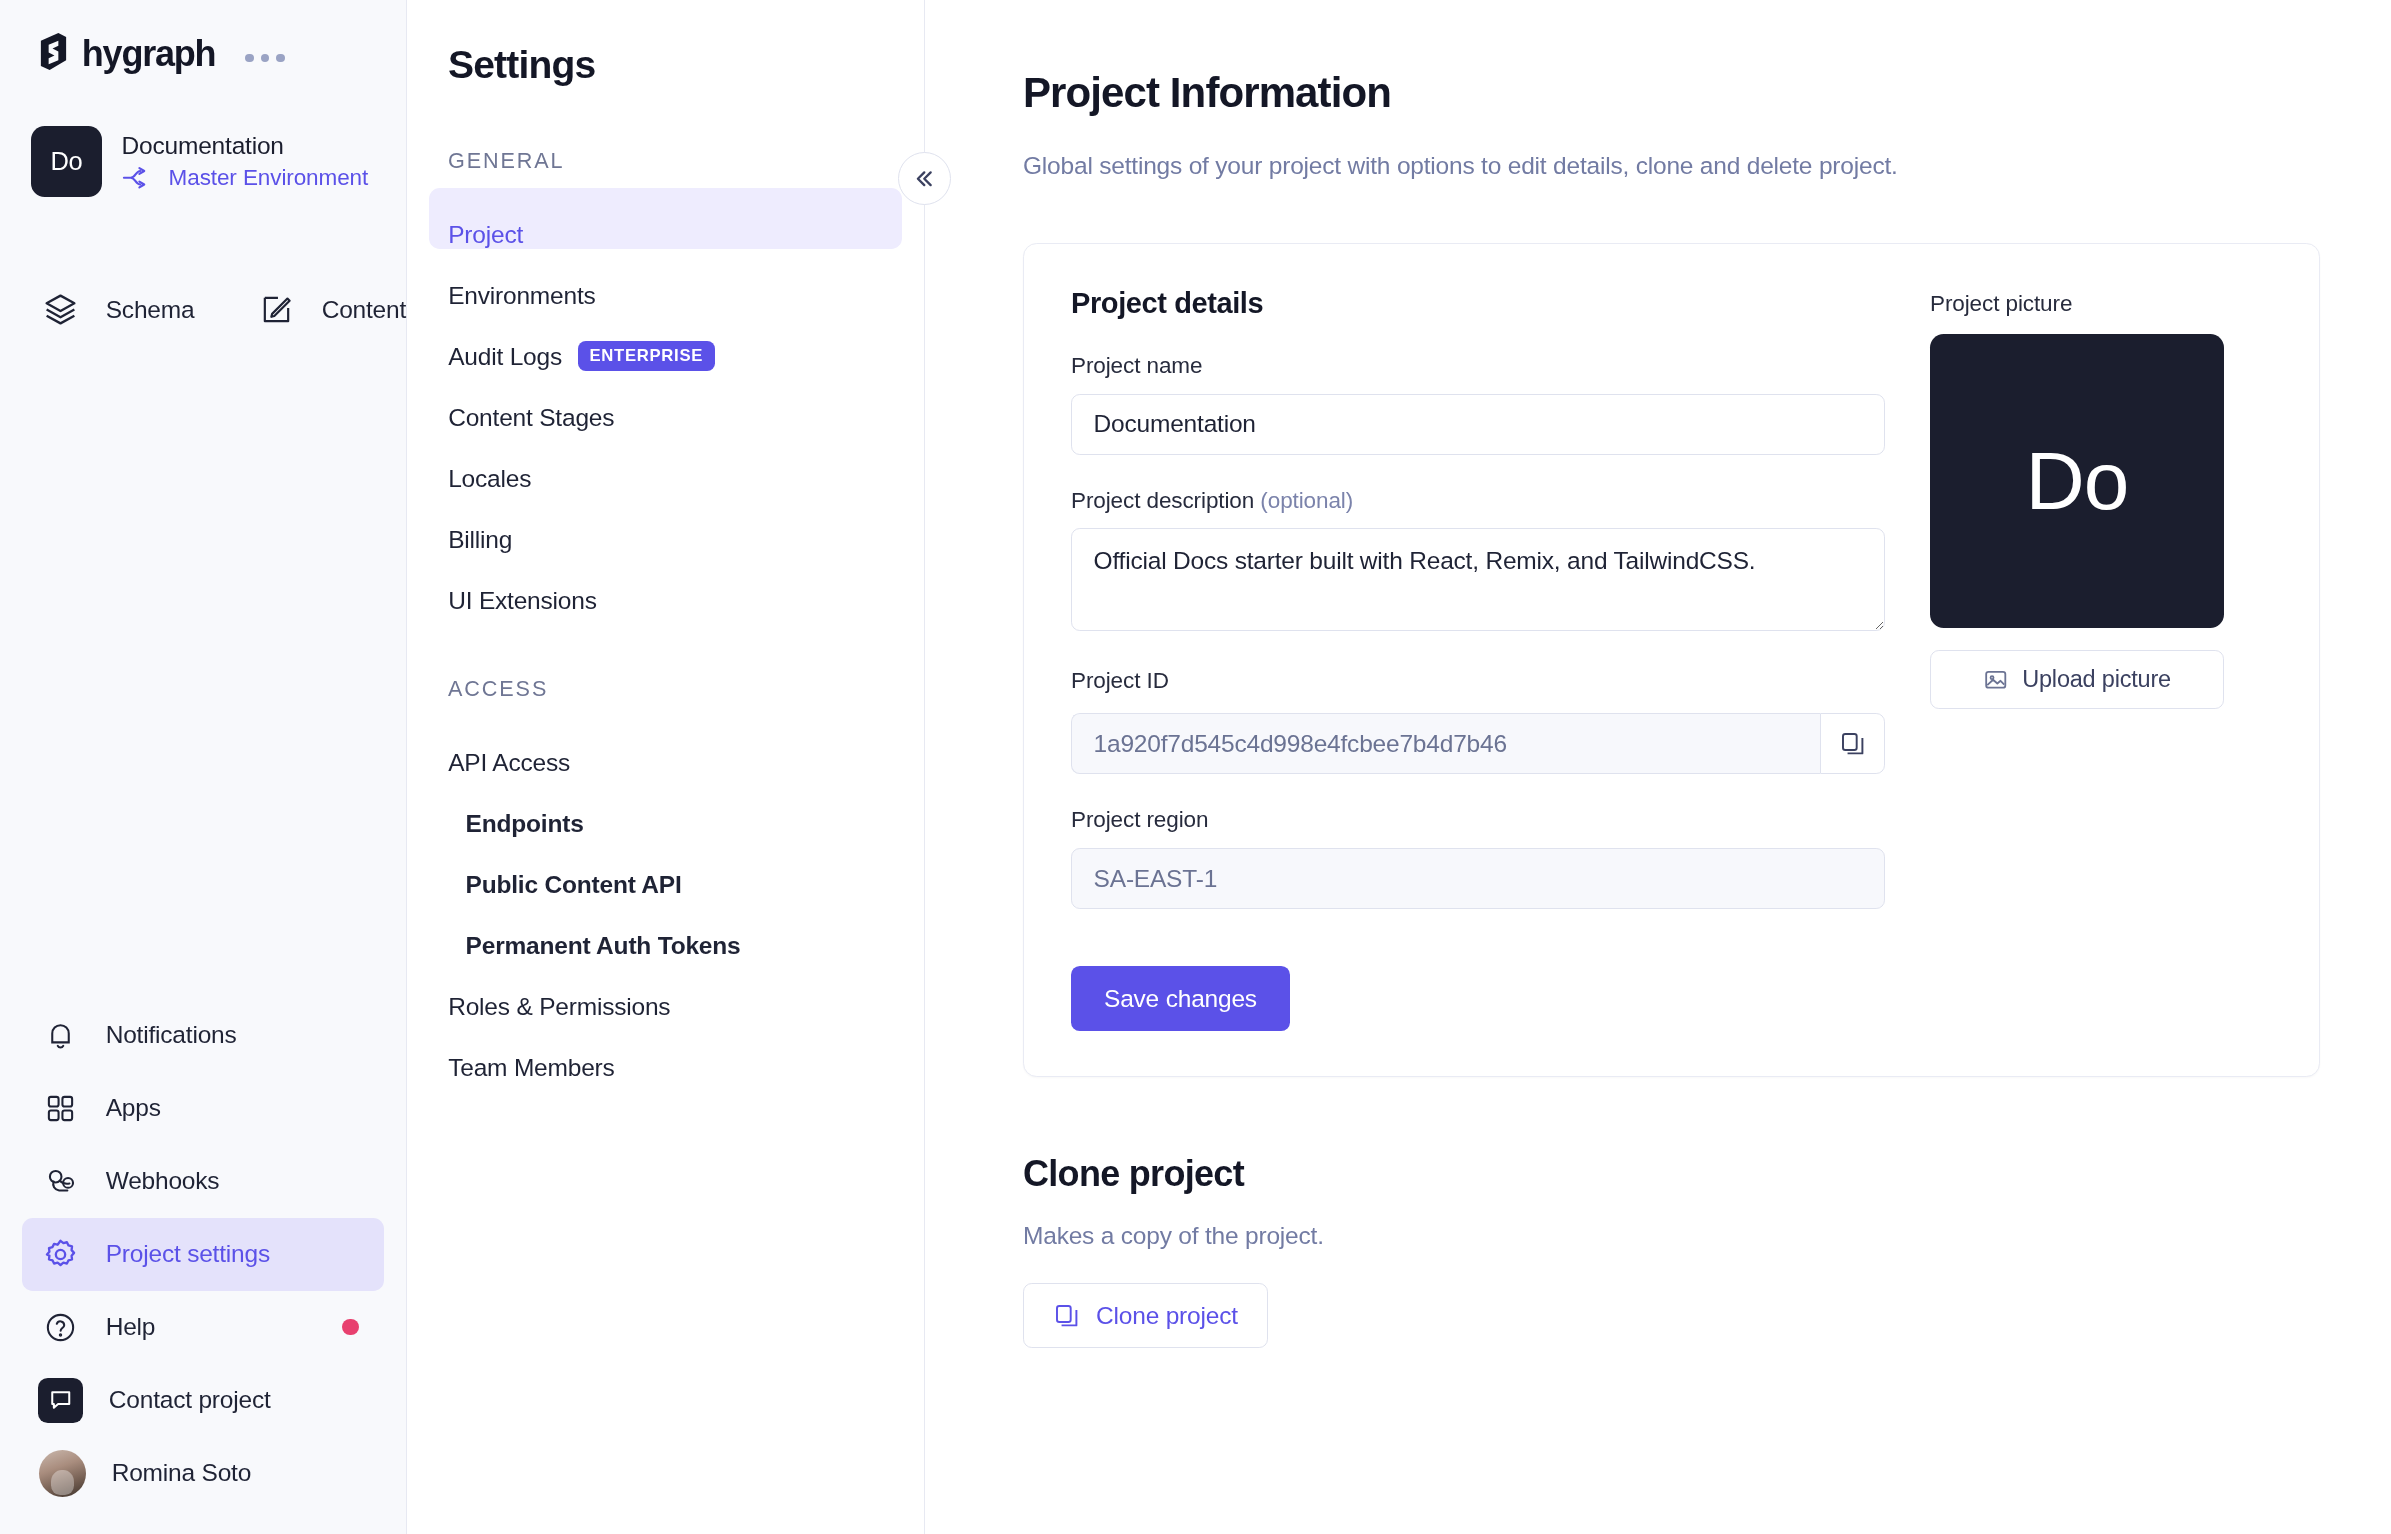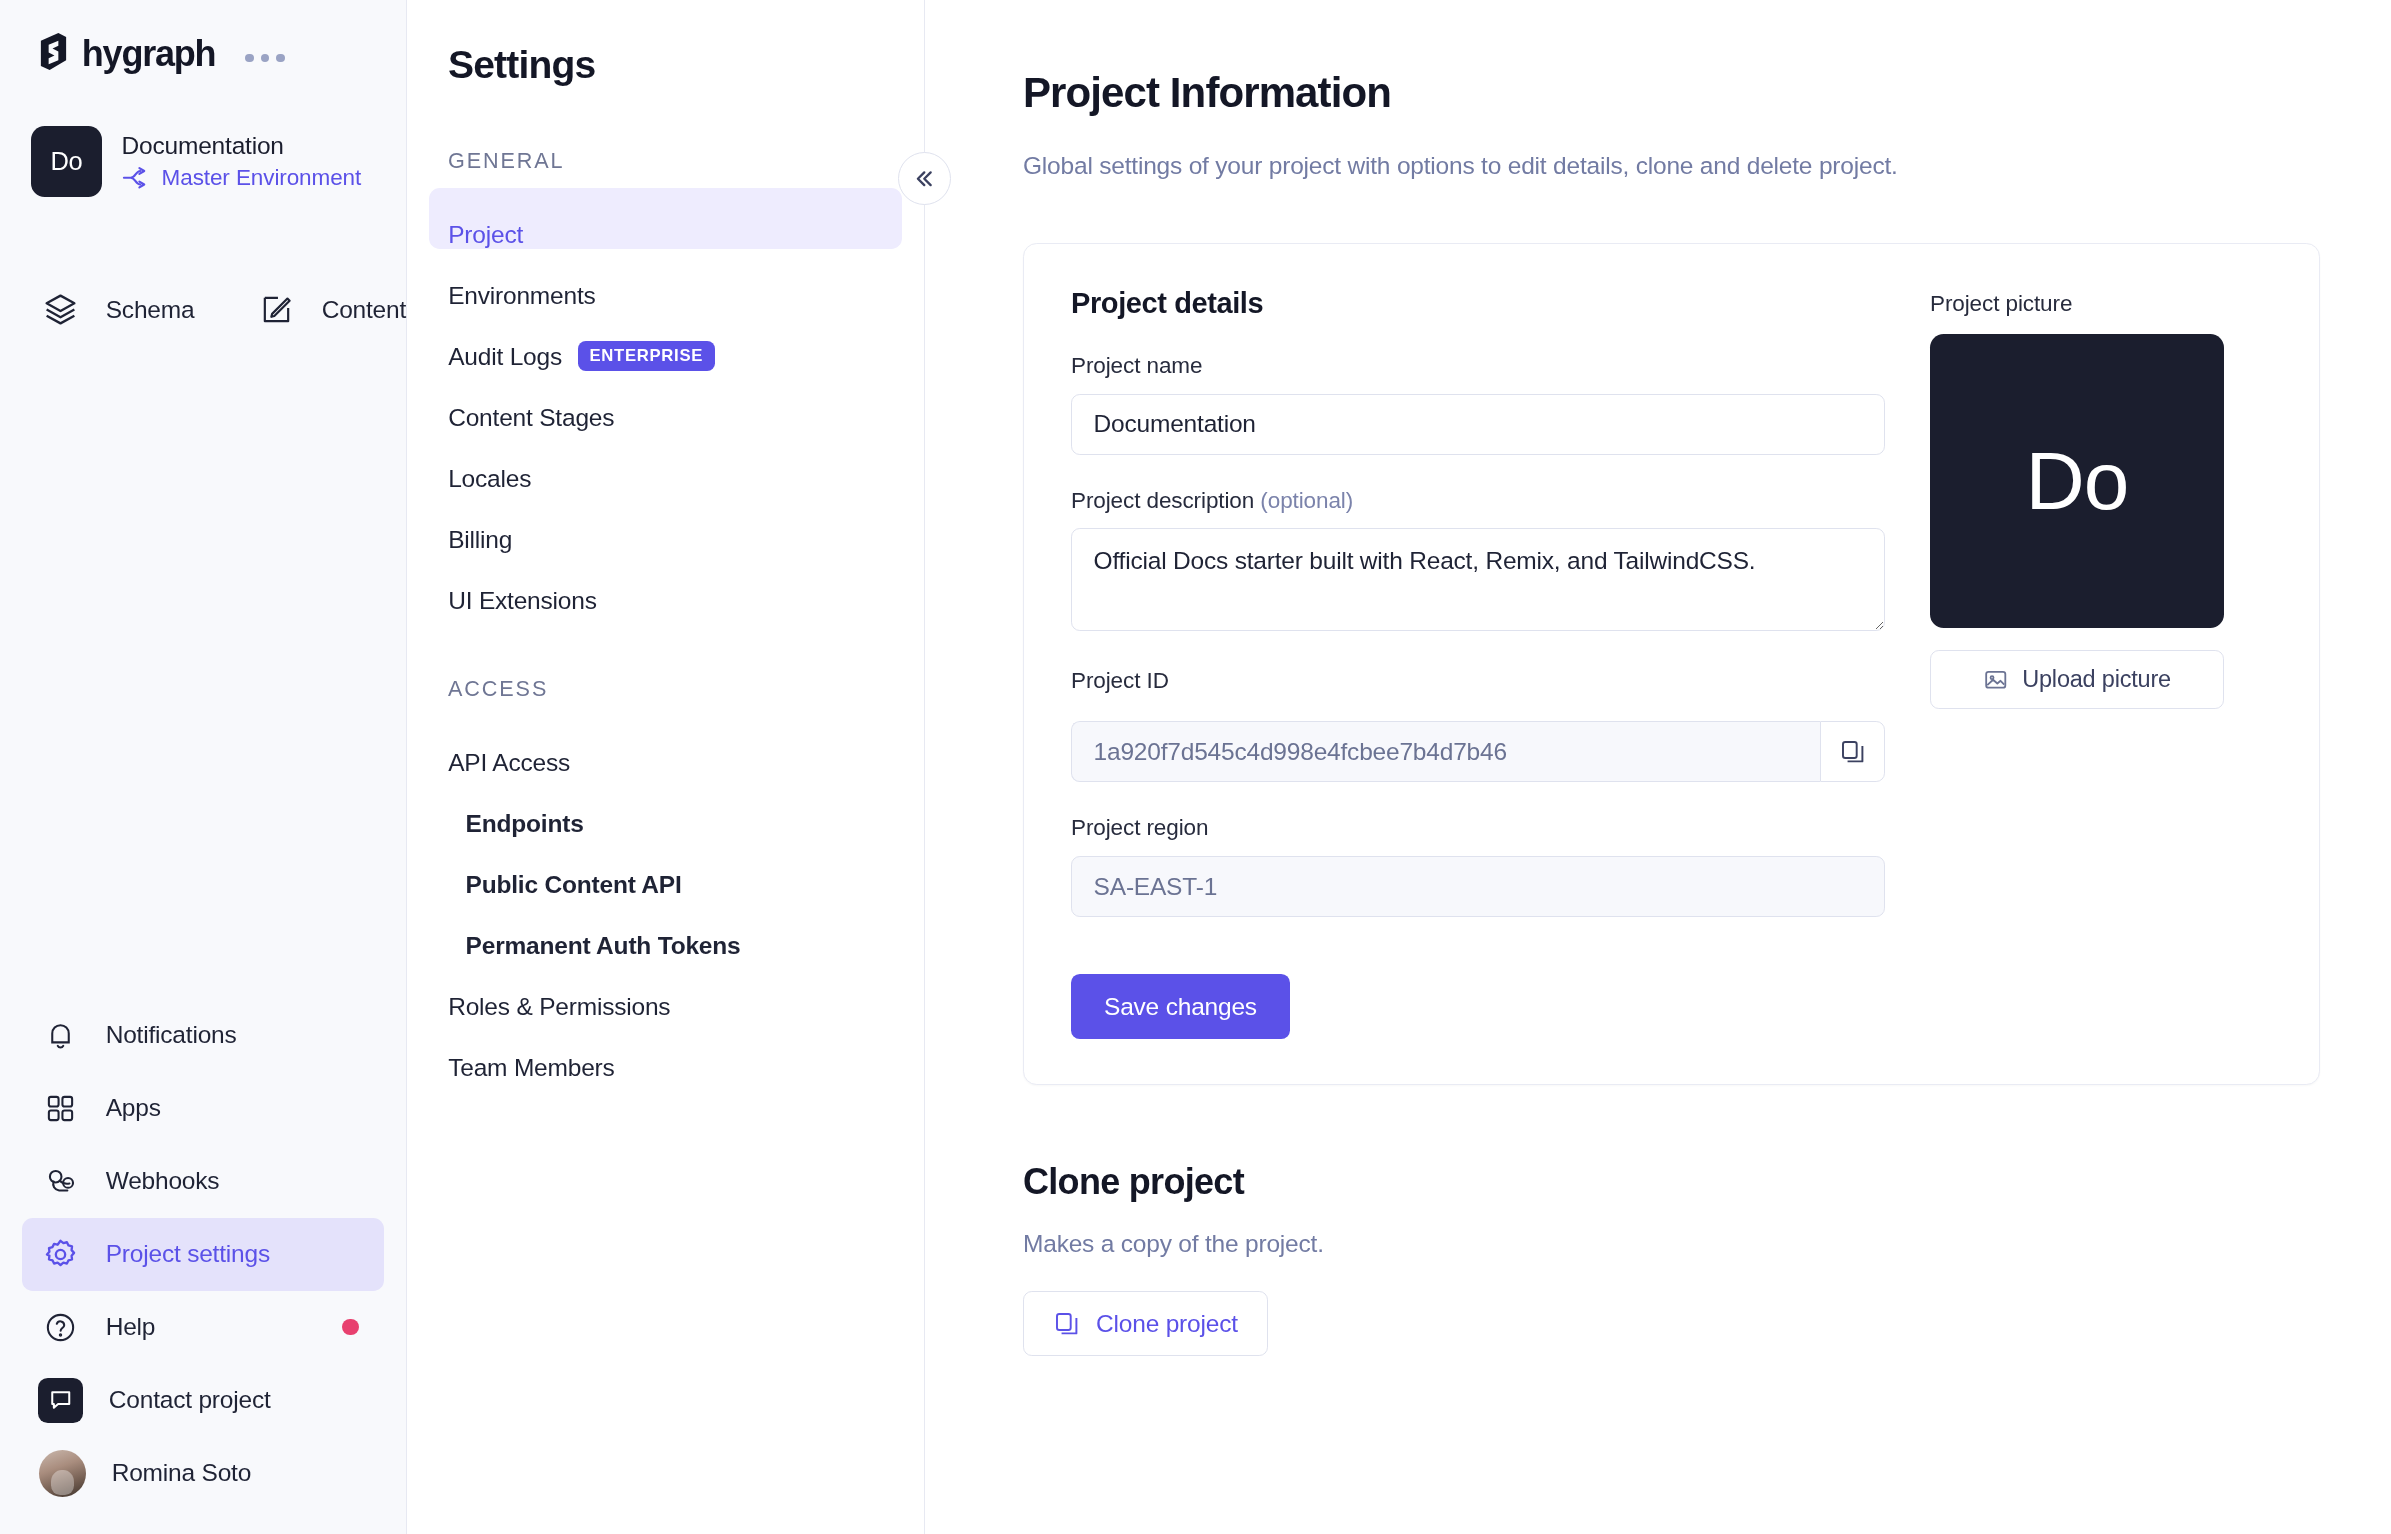--- a/index.html
+++ b/index.html
@@ -39,21 +39,21 @@
   }
   .proj-avatar {
     width: 71px; height: 71px; border-radius: 13.7px;
     background: #1b1e2e; color: #fff;
     display: flex; align-items: center; justify-content: center;
     font-size: 25.5px; font-weight: 400; letter-spacing: -0.3px;
     flex: 0 0 71px;
   }
   .proj-meta { display: flex; flex-direction: column; gap: 4.9px; }
   .proj-name { font-size: 24.5px; color: #1b1e2e; font-weight: 400; letter-spacing: -0.2px; }
-  .env-row { display: flex; align-items: center; gap: 11px; }
+  .env-row { display: flex; align-items: center; gap: 18px; }
   .env-link { font-size: 22.5px; color: #5b51e8; letter-spacing: -0.1px; }
 
   .nav-main { margin-top: 76px; display: flex; flex-direction: row; }
   .nav-bottom { margin-top: auto; display: flex; flex-direction: column; padding-bottom: 25.5px; }
   .nav-item {
     display: flex; align-items: center; gap: 25.5px;
     height: 73px; margin: 0 21.6px; padding-left: 19.6px;
     border-radius: 10.8px; cursor: pointer; position: relative;
   }
   .nav-item .ico { width: 39px; height: 39px; flex: 0 0 39px; display: flex; align-items: center; justify-content: center; }
@@ -142,21 +142,21 @@
     border: 1px solid #dfe2ee; border-radius: 8.8px;
     font-family: "Liberation Sans", sans-serif;
     font-size: 24.5px; color: #1f2335; background: #fff;
     padding: 0 21.6px; height: 61px; letter-spacing: -0.2px;
     outline: none;
   }
   .textarea {
     height: 103px; padding: 15.7px 21.6px; line-height: 1.33; resize: vertical;
   }
   .readonly { background: #f7f8fc; color: #6b7393; }
-  .id-row { display: flex; margin-top: 27px; }
+  .id-row { display: flex; margin-top: 19px; }
   .id-input {
     flex: 1 1 auto; border: 1px solid #dfe2ee; border-right: none;
     border-radius: 8.8px 0 0 8.8px; background: #f7f8fc; color: #6b7393;
     height: 61px; padding: 0 21.6px; font-size: 24.5px; letter-spacing: -0.2px;
     font-family: "Liberation Sans", sans-serif; outline: none;
   }
   .id-copy {
     width: 65px; border: 1px solid #dfe2ee; border-radius: 0 8.8px 8.8px 0;
     background: #fff; display: flex; align-items: center; justify-content: center;
     cursor: pointer;

